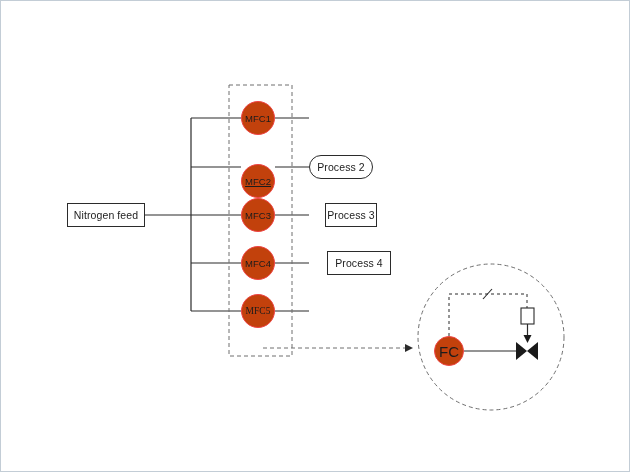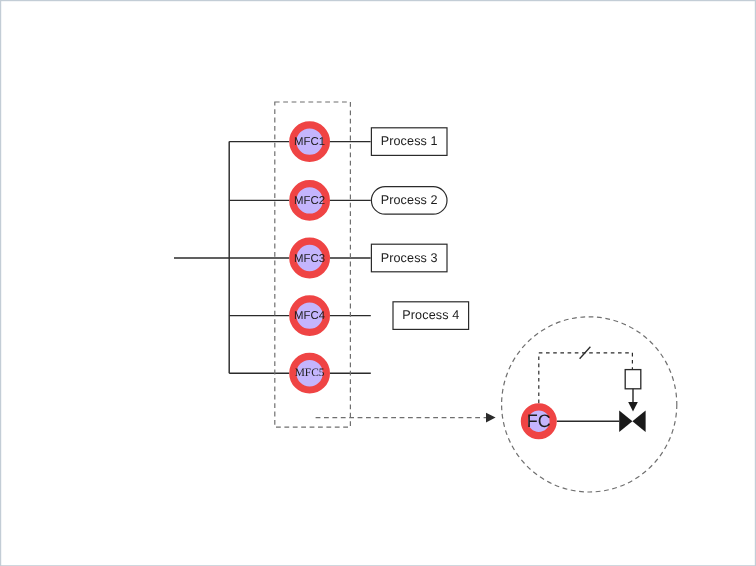--- a/index.html
+++ b/index.html
@@ -30,40 +30,40 @@
     display: flex;
     align-items: center;
     justify-content: center;
     font-size: 10.5px;
     color: #1c1c1c;
     letter-spacing: 0.1px;
   }
   .node-circle {
     position: absolute;
     box-sizing: border-box;
-    border: 6px solid #ef4444;
+    border: 1px solid #ef4444;
     border-radius: 50%;
-    background: #c4b5fd;
+    background: #c2410c;
     display: flex;
     align-items: center;
     justify-content: center;
     font-size: 9.5px;
     color: #1c1c1c;
   }
   .feed-box   { left: 66px;  top: 202px; width: 78px; height: 24px; }
 
   .mfc-1 { left: 240px; top: 100px; width: 34px; height: 34px; }
-  .mfc-2 { left: 240px; top: 149px; width: 34px; height: 34px; }
+  .mfc-2 { left: 240px; top: 163px; width: 34px; height: 34px; text-decoration: underline; }
   .mfc-3 { left: 240px; top: 197px; width: 34px; height: 34px; }
   .mfc-4 { left: 240px; top: 245px; width: 34px; height: 34px; }
   .mfc-5 { left: 240px; top: 293px; width: 34px; height: 34px; font-family: Liberation Serif, serif; }
 
   .proc-1 { left: 308px; top: 105px; width: 64px; height: 24px; }
   .proc-2 { left: 308px; top: 154px; width: 64px; height: 24px; border-radius: 12px; }
-  .proc-3 { left: 308px; top: 202px; width: 64px; height: 24px; }
+  .proc-3 { left: 324px; top: 202px; width: 52px; height: 24px; }
   .proc-4 { left: 326px; top: 250px; width: 64px; height: 24px; }
   .proc-5 { left: 308px; top: 298px; width: 64px; height: 24px; }
 
   .fc-circle { left: 433px; top: 335px; width: 30px; height: 30px; font-size: 15px; }
 </style>
 </head>
 <body>
 
 <div class="canvas">
 
@@ -104,40 +104,40 @@
     <polygon points="522.5,334 530.5,334 526.5,342" fill="#1a1a1a"></polygon>
 
     <g>
       <line x1="448" y1="335" x2="448" y2="293" stroke="#2b2b2b" stroke-width="1" stroke-dasharray="3 3"></line>
       <line x1="448" y1="293" x2="526" y2="293" stroke="#2b2b2b" stroke-width="1" stroke-dasharray="3 3"></line>
       <line x1="526" y1="293" x2="526" y2="307" stroke="#2b2b2b" stroke-width="1" stroke-dasharray="3 3"></line>
     </g>
     <line x1="482" y1="298" x2="491" y2="288" stroke="#2b2b2b" stroke-width="1.1"></line>
   </svg>
 
+  <div class="node-box feed-box">
+    <span>Nitrogen feed</span>
+  </div>
 
   <div class="node-circle mfc-1">
     <span>MFC1</span>
   </div>
   <div class="node-circle mfc-2">
     <span>MFC2</span>
   </div>
   <div class="node-circle mfc-3">
     <span>MFC3</span>
   </div>
   <div class="node-circle mfc-4">
     <span>MFC4</span>
   </div>
   <div class="node-circle mfc-5">
     <span>MFC5</span>
   </div>
 
-  <div class="node-box proc-1">
-    <span>Process 1</span>
-  </div>
   <div class="node-box proc-2">
     <span>Process 2</span>
   </div>
   <div class="node-box proc-3">
     <span>Process 3</span>
   </div>
   <div class="node-box proc-4">
     <span>Process 4</span>
   </div>
 

